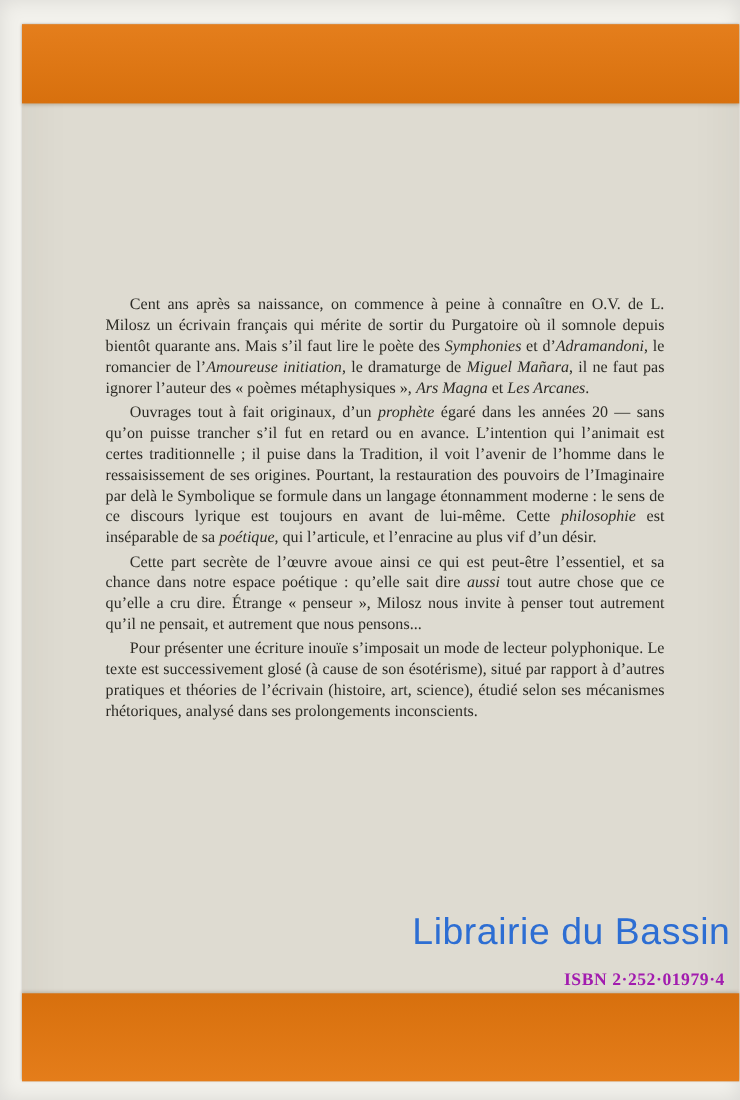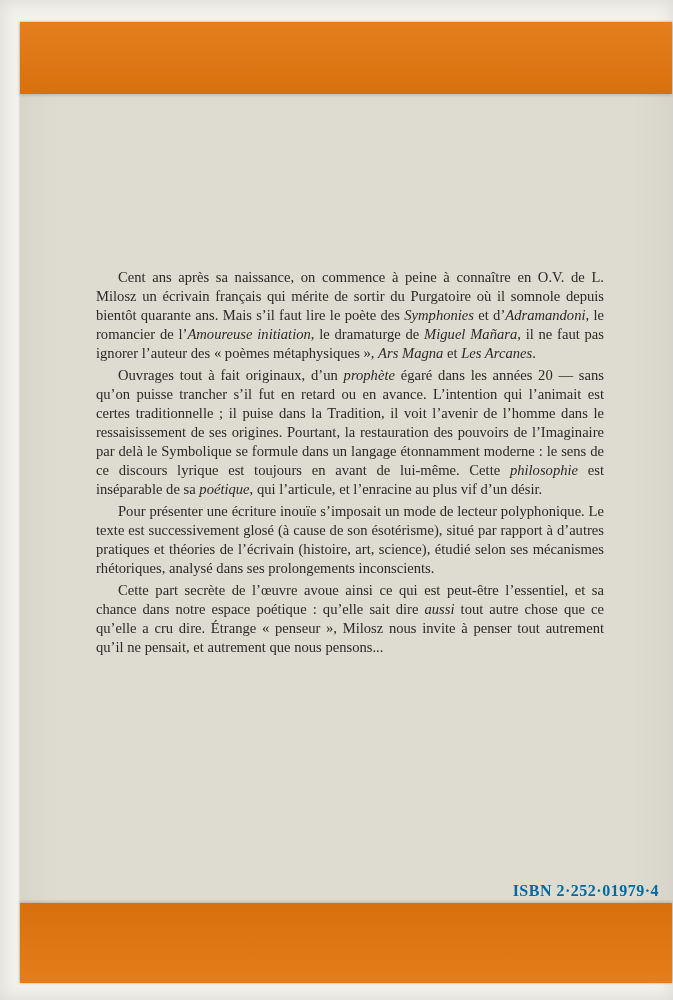--- a/index.html
+++ b/index.html
@@ -75,36 +75,37 @@
     color: var(--watermark-blue, #2d6ed3);
   }
   .isbn {
     position: absolute;
     right: 13px;
     top: 860px;
     font-family: "Liberation Serif", serif;
     font-size: 16px;
     font-weight: 700;
     letter-spacing: 0.5px;
-    color: #0369a1;
+    color: #a21caf;
   }
 </style>
 </head>
 <body>
 
 <div class="scan">
   <div class="book">
 
     <div class="band band-top"></div>
     <div class="band band-bottom"></div>
 
     <div class="blurb" lang="fr">
       <p>Cent ans après sa naissance, on commence à peine à connaître en O.V. de L. Milosz un écrivain français qui mérite de sortir du Purgatoire où il somnole depuis bientôt quarante ans. Mais s’il faut lire le poète des <i>Symphonies</i> et d’<i>Adramandoni</i>, le romancier de l’<i>Amoureuse initiation</i>, le dramaturge de <i>Miguel Mañara</i>, il ne faut pas ignorer l’auteur des « poèmes métaphysiques », <i>Ars Magna</i> et <i>Les Arcanes</i>.</p>
       <p>Ouvrages tout à fait originaux, d’un <i>prophète</i> égaré dans les années 20 — sans qu’on puisse trancher s’il fut en retard ou en avance. L’intention qui l’animait est certes traditionnelle ; il puise dans la Tradition, il voit l’avenir de l’homme dans le ressaisissement de ses origines. Pourtant, la restauration des pouvoirs de l’Imaginaire par delà le Symbolique se formule dans un langage étonnamment moderne : le sens de ce discours lyrique est toujours en avant de lui-même. Cette <i>philosophie</i> est inséparable de sa <i>poétique</i>, qui l’articule, et l’enracine au plus vif d’un désir.</p>
+      <p>Cette part secrète de l’œuvre avoue ainsi ce qui est peut-être l’essentiel, et sa chance dans notre espace poétique : qu’elle sait dire <i>aussi</i> tout autre chose que ce qu’elle a cru dire. Étrange « penseur », Milosz nous invite à penser tout autrement qu’il ne pensait, et autrement que nous pensons...</p>
       <p>Pour présenter une écriture inouïe s’imposait un mode de lecteur polyphonique. Le texte est successivement glosé (à cause de son ésotérisme), situé par rapport à d’autres pratiques et théories de l’écrivain (histoire, art, science), étudié selon ses mécanismes rhétoriques, analysé dans ses prolongements inconscients.</p>
-      <p>Cette part secrète de l’œuvre avoue ainsi ce qui est peut-être l’essentiel, et sa chance dans notre espace poétique : qu’elle sait dire <i>aussi</i> tout autre chose que ce qu’elle a cru dire. Étrange « penseur », Milosz nous invite à penser tout autrement qu’il ne pensait, et autrement que nous pensons...</p>
     </div>
 
+    <div class="watermark">Librairie du Bassin</div>
 
     <div class="isbn">ISBN 2·252·01979·4</div>
 
   </div>
 </div>
 
 </body></html>

